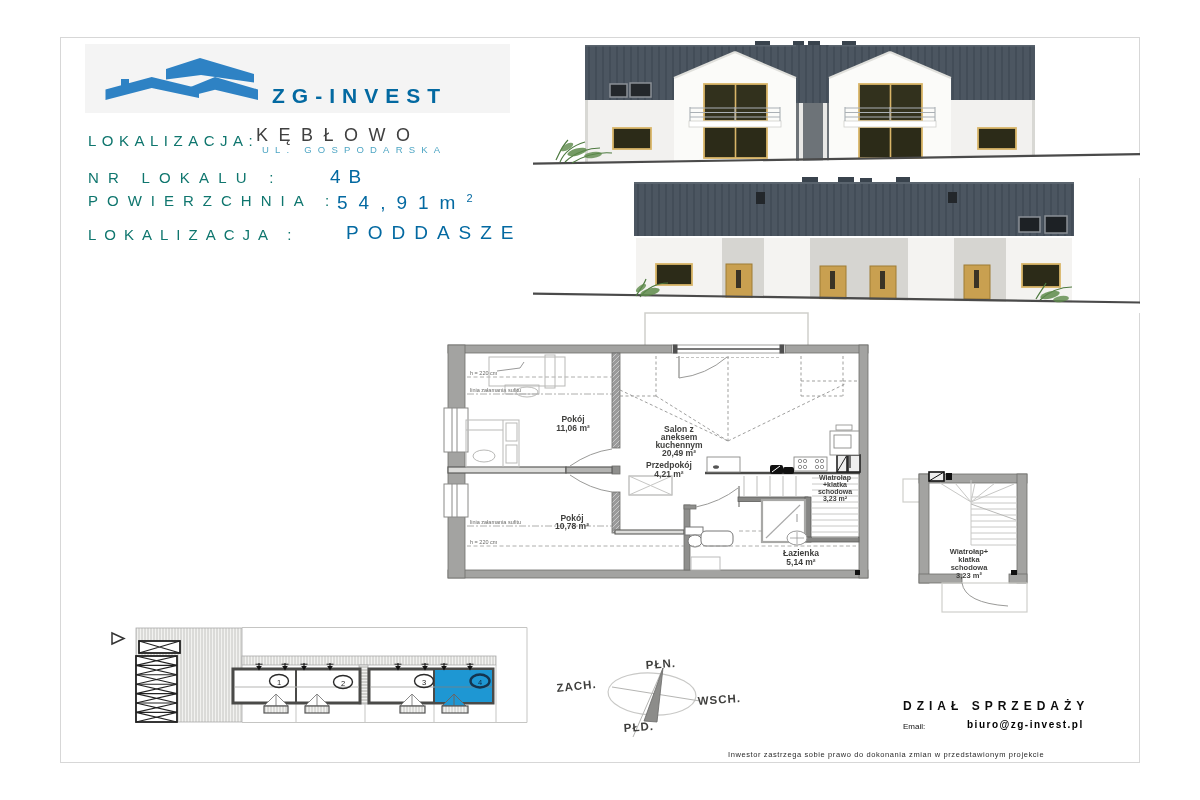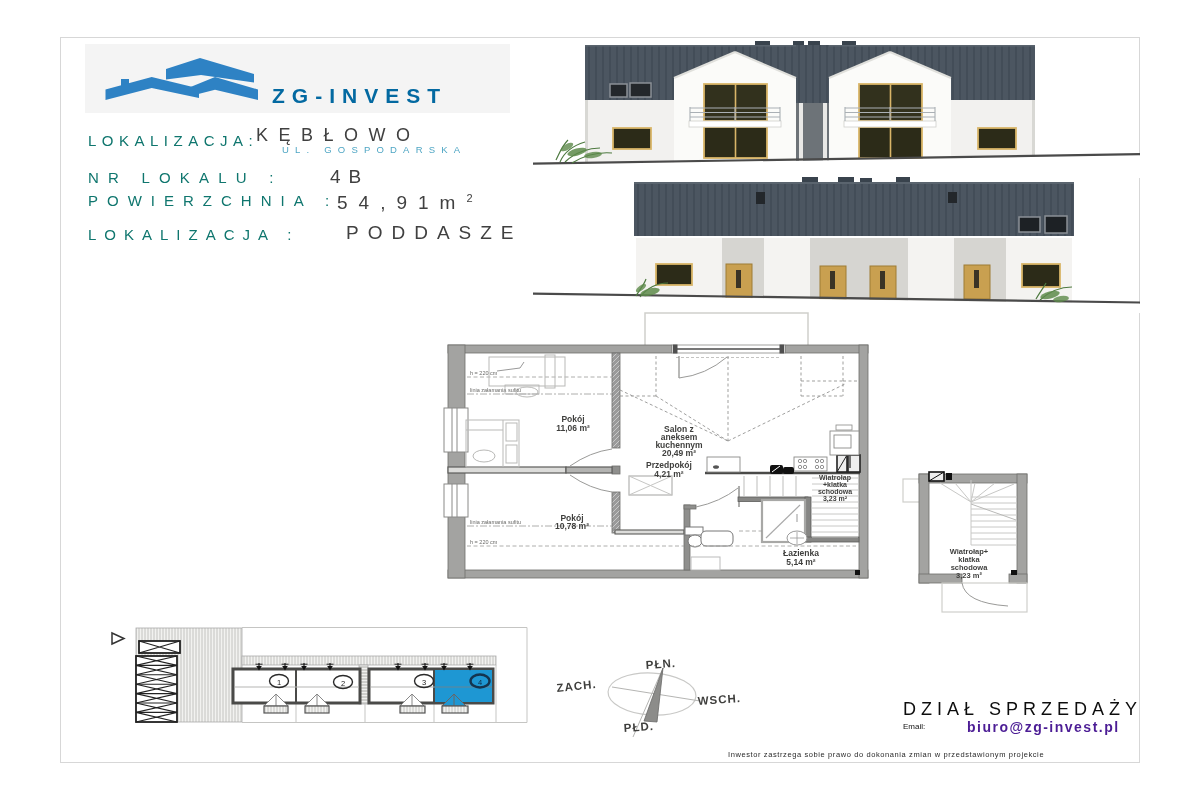--- a/index.html
+++ b/index.html
@@ -1,39 +1,39 @@
 <!DOCTYPE html>
 <html><head>
 <meta charset="utf-8">
 <style>
   html,body{margin:0;padding:0;background:#fff;}
   body{width:1200px;height:800px;position:relative;font-family:"Liberation Sans", sans-serif;overflow:hidden;}
   .abs{position:absolute;}
   #doc{position:absolute;left:60px;top:37px;width:1078px;height:724px;border:1px solid #d7d7d7;background:#fff;}
   .lbl{color:#0f766e;font-size:15px;white-space:nowrap;}
-  .teal{color:#404040;white-space:nowrap;}
+  .teal{color:#0369a1;white-space:nowrap;}
 </style>
 </head>
 <body>
 <div id="doc"></div>
 
 <div class="abs" style="left:85px;top:44px;width:425px;height:69px;background:#f4f4f4;"></div>
 <div class="abs" style="left:272px;top:84px;font-size:21px;font-weight:bold;color:#0369a1;letter-spacing:7px;">ZG-INVEST</div>
 <svg class="abs" style="left:85px;top:44px;" width="200" height="69" viewBox="0 0 200 69">
   <g fill="#2e82c4">
     <polygon points="81,25 115,14 169,30 169,38.5 116,31 81,35.5"></polygon>
     <polygon points="105.5,43 130,33 173,45.5 173,56 130,45.8 105.5,52"></polygon>
     <rect x="36" y="35" width="8" height="14"></rect>
     <polygon points="20.5,45.5 66.7,33 114,44.5 114,54 66.7,44 20.5,56"></polygon>
   </g>
 </svg>
 
 <div class="abs lbl" style="left:88px;top:132px;letter-spacing:5.5px;">LOKALIZACJA:</div>
 <div class="abs teal" style="left:256px;top:125px;font-size:18px;letter-spacing:10.5px;color:#404040;">KĘBŁOWO</div>
-<div class="abs teal" style="left:262px;top:144px;font-size:9.5px;letter-spacing:6.2px;color:#4fa6c4;margin-left:20px;">UL. GOSPODARSKA</div>
+<div class="abs teal" style="left:262px;top:144px;font-size:9.5px;letter-spacing:6.2px;color:#4fa6c4;">UL. GOSPODARSKA</div>
 <div class="abs lbl" style="left:88px;top:169px;letter-spacing:9.2px;">NR LOKALU :</div>
 <div class="abs teal" style="left:330px;top:166px;font-size:19px;letter-spacing:8px;">4B</div>
 <div class="abs lbl" style="left:88px;top:192px;letter-spacing:9px;">POWIERZCHNIA :</div>
 <div class="abs teal" style="left:337px;top:192px;font-size:19px;letter-spacing:11px;">54,91m<sup style="font-size:11px;letter-spacing:0;">2</sup></div>
 <div class="abs lbl" style="left:88px;top:226px;letter-spacing:8px;">LOKALIZACJA :</div>
 <div class="abs teal" style="left:346px;top:222px;font-size:19px;letter-spacing:9px;">PODDASZE</div>
 
 <svg id="art" class="abs" style="left:0;top:0;" width="1200" height="800" viewBox="0 0 1200 800">
 <defs>
   <pattern id="vhatch" width="3" height="4" patternUnits="userSpaceOnUse">
@@ -550,16 +550,16 @@
   <polygon points="663,668 644,721 657,722" fill="#8c8c8a" stroke="#6a6a68" stroke-width="0.8"></polygon>
   <g font-family="Liberation Sans, sans-serif" font-size="11.5" font-weight="bold" fill="#3f3f3d" letter-spacing="1">
     <text x="646" y="669" transform="rotate(-4 646 669)">PŁN.</text>
     <text x="557" y="692" transform="rotate(-6 557 692)">ZACH.</text>
     <text x="698" y="705" transform="rotate(-4 698 705)">WSCH.</text>
     <text x="624" y="732" transform="rotate(-4 624 732)">PŁD.</text>
   </g>
 </g>
 </svg>
 
-<div class="abs" style="left:903px;top:699px;font-size:18px;font-weight:normal;color:#0d0d0d;letter-spacing:5px;white-space:nowrap;">DZIAŁ SPRZEDAŻY</div>
+<div class="abs" style="left:903px;top:699px;font-size:12px;font-weight:bold;color:#0d0d0d;letter-spacing:5px;white-space:nowrap;">DZIAŁ SPRZEDAŻY</div>
 <div class="abs" style="left:903px;top:722px;font-size:8px;font-weight:normal;color:#111;">Email:</div>
-<div class="abs" style="left:967px;top:719px;font-size:14px;font-weight:bold;color:#4c1d95;letter-spacing:1.5px;text-align:center;">biuro@zg-invest.pl</div>
+<div class="abs" style="left:967px;top:719px;font-size:10px;font-weight:bold;color:#000000;letter-spacing:1.5px;text-align:center;">biuro@zg-invest.pl</div>
 <div class="abs" style="left:728px;top:750px;width:400px;font-size:7.5px;color:#2a2a2a;letter-spacing:0.6px;white-space:nowrap;">Inwestor zastrzega sobie prawo do dokonania zmian w przedstawionym projekcie</div>
 
 </body></html>

